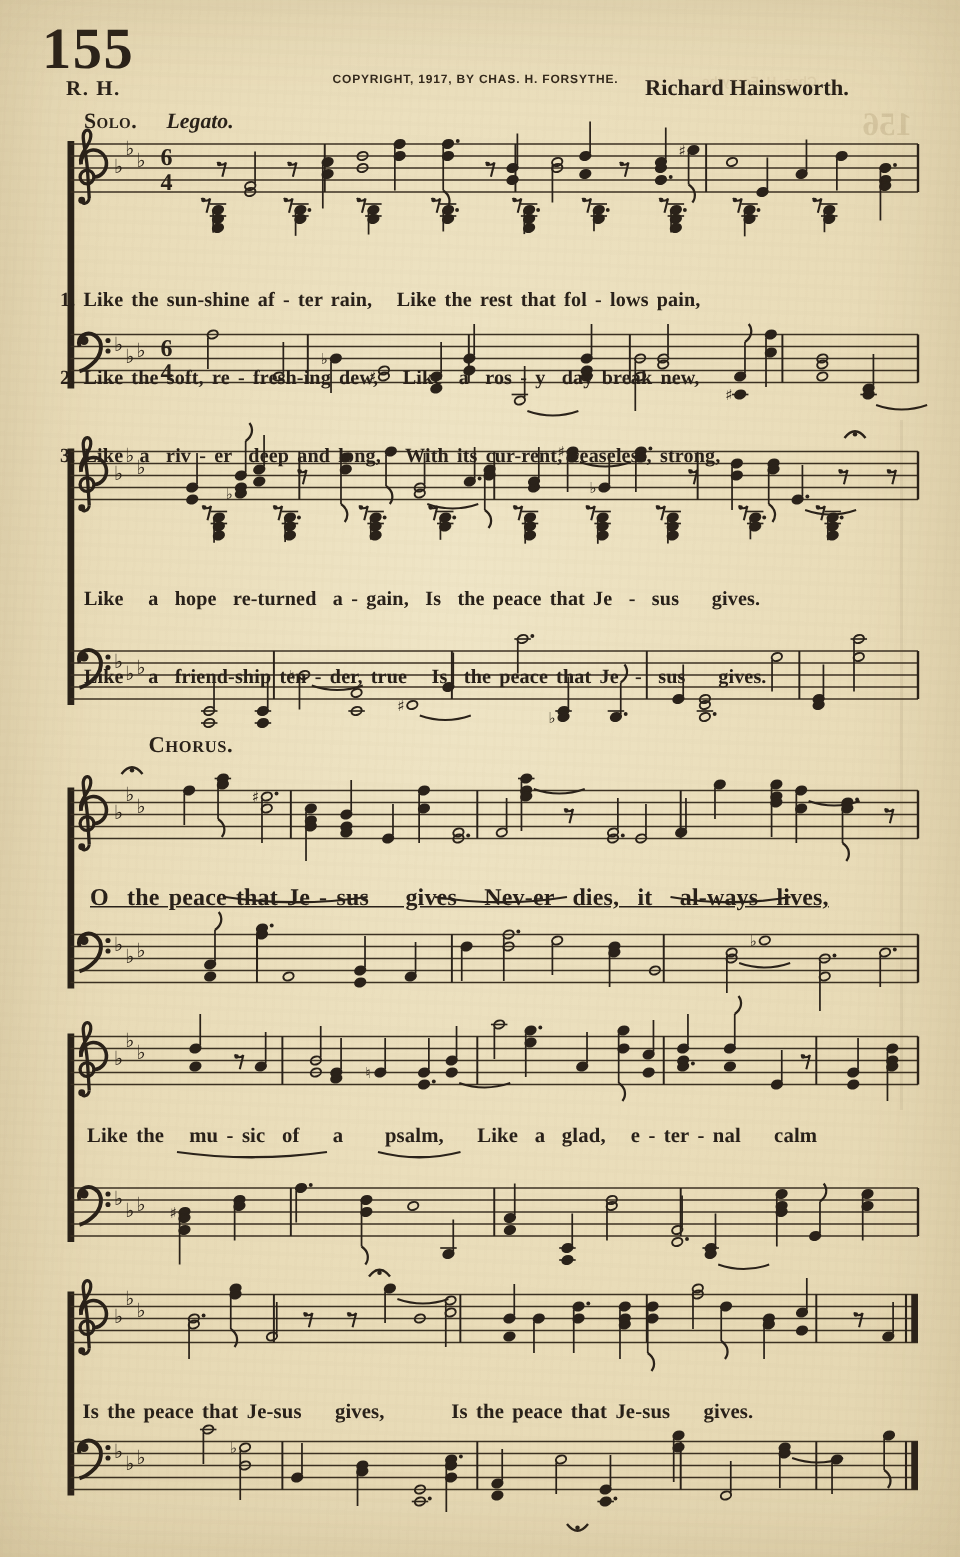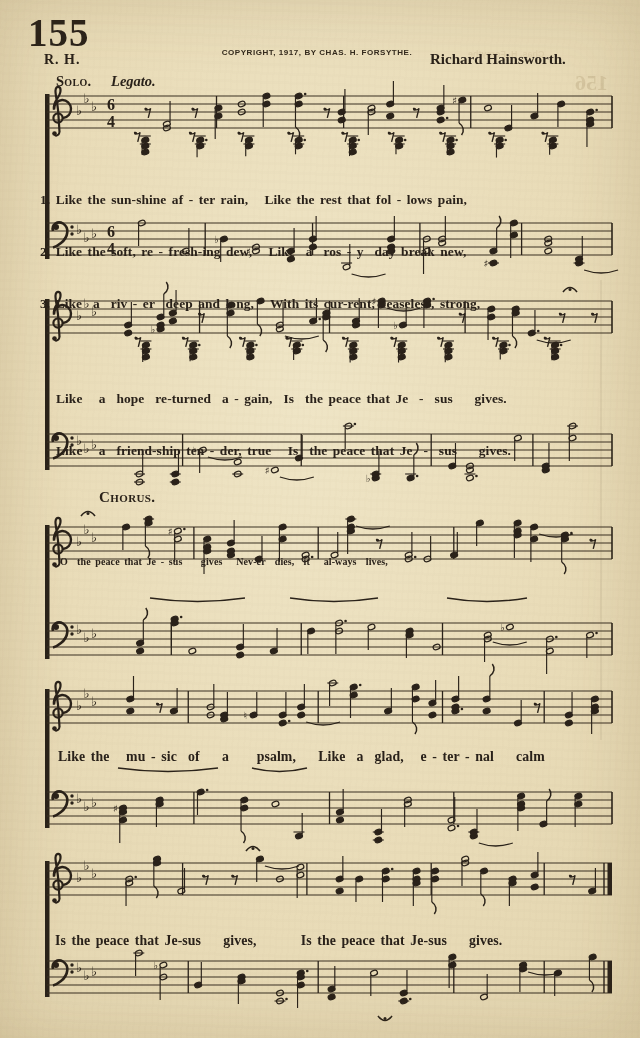--- a/index.html
+++ b/index.html
@@ -24,21 +24,21 @@
   .attrR{position:absolute;left:430px;top:51px;font-size:15px;font-weight:bold;}
   .tempo{position:absolute;left:56px;top:73px;font-size:14.5px;font-weight:bold;}
   .tempo .solo{font-variant:small-caps;letter-spacing:.3px;}
   .tempo .leg{font-style:italic;margin-left:16px;text-align:center;}
   .chorusLbl{position:absolute;left:67px;top:489px;font-size:15px;font-weight:bold;
     font-variant:small-caps;letter-spacing:.4px;margin-left:32px;}
   .lyric{position:absolute;white-space:pre;font-weight:bold;font-size:13.4px;
     letter-spacing:.1px;word-spacing:2px;line-height:17.4px;color:#29211a;}
   #ly1{left:40px;top:156px;}
   #ly2{left:56px;top:355px;}
-  #ly3{left:60px;top:553px;font-size:10px;}
+  #ly3{left:60px;top:590px;font-size:16px;text-decoration:underline;}
   #ly4{left:58px;top:748px;font-size:13.8px;}
   #ly5{left:55px;top:932px;font-size:13.8px;}
   .ghost{position:absolute;font-weight:bold;pointer-events:none;color:#7d6435;
     transform:scaleX(-1);}
   #ghostnum{left:575px;top:70px;font-size:22px;opacity:.16;}
   #ghostsm{left:468px;top:49px;font-size:9px;opacity:.09;font-family:"Liberation Sans",sans-serif;}
   svg#music{position:absolute;left:0;top:0;}
 </style>
 </head>
 <body>

